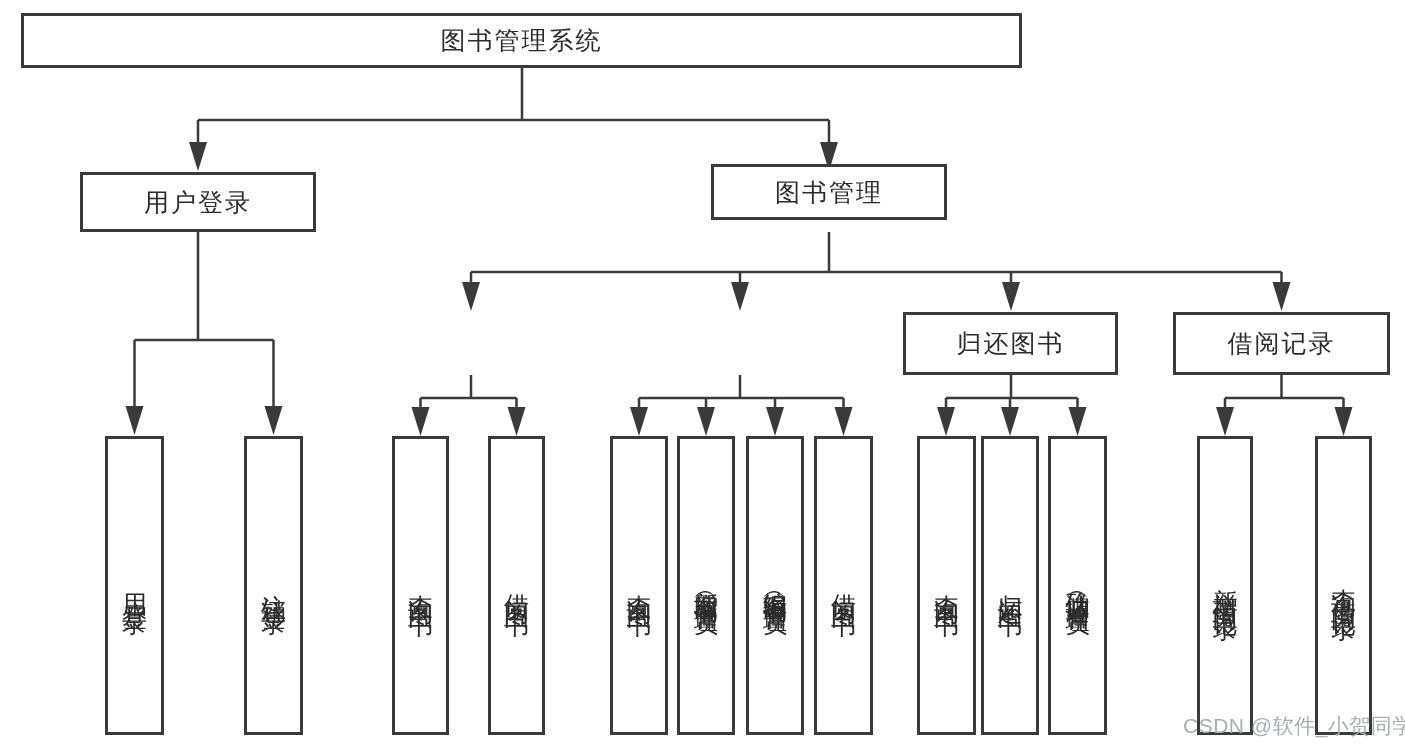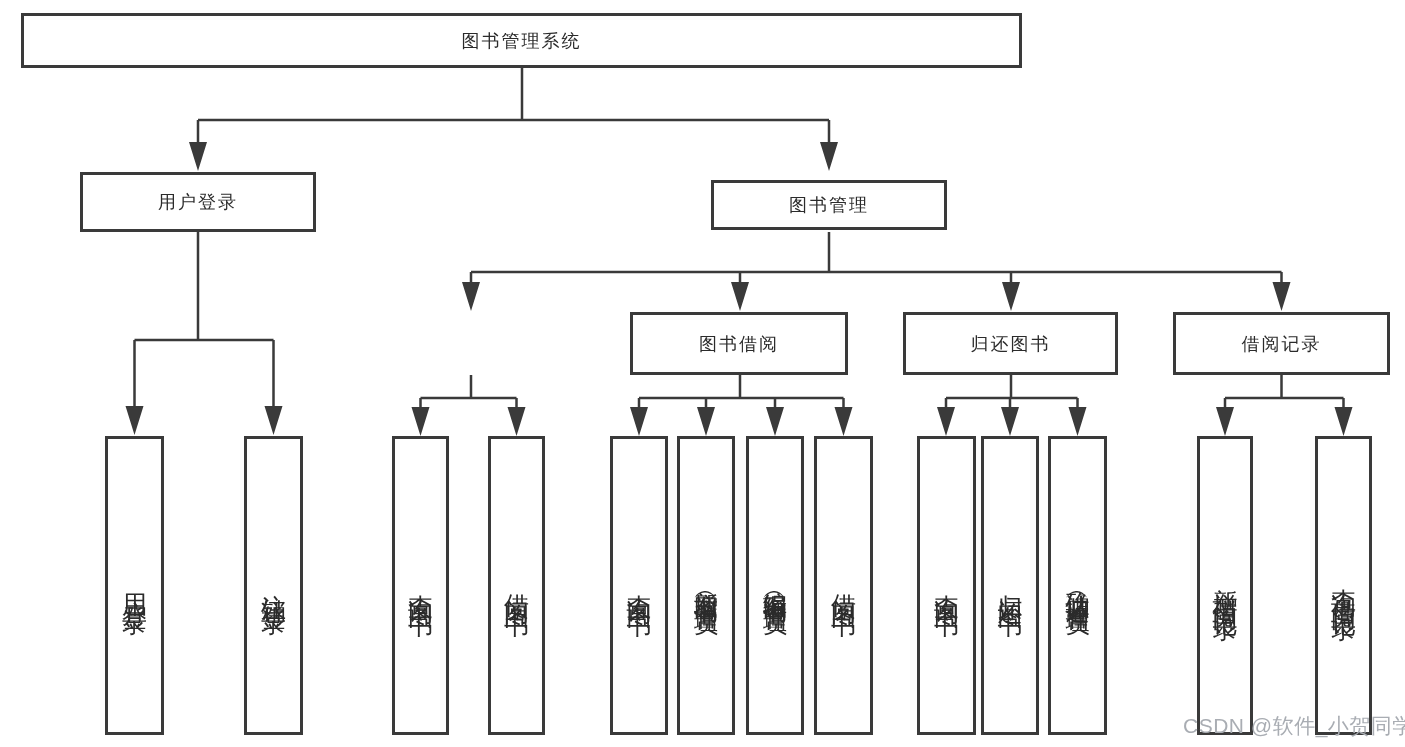--- a/index.html
+++ b/index.html
@@ -28,39 +28,39 @@
     border:3px solid var(--line);
     background:#ffffff;
     color:var(--text);
     display:flex;
     align-items:center;
     justify-content:center;
     z-index:2;
     line-height:1;
   }
   .node--h{
-    font-size:18px;
+    font-size:25px;
     letter-spacing:2px;
     white-space:nowrap;
   }
   .node--v{
     writing-mode:vertical-rl;
     text-orientation:mixed;
     font-size:25px;
     letter-spacing:6px;
   }
   .node--v.node--long{
     letter-spacing:3px;
     font-size:24px;
   }
   
   #node-root{left:21px;top:13px;width:1001px;height:55px;}
   
   #node-user-login{left:80px;top:172px;width:236px;height:60px;}
-  #node-book-mgmt{left:711px;top:180px;width:236px;height:50px;}
+  #node-book-mgmt{left:711px;top:164px;width:236px;height:56px;}
   
   #node-new-book{left:363px;top:312px;width:216px;height:63px;}
   #node-book-borrow{left:630px;top:312px;width:218px;height:63px;}
   #node-current-borrow{left:903px;top:312px;width:215px;height:63px;}
   #node-borrow-record{left:1173px;top:312px;width:217px;height:63px;}
   
   .leaf{top:436px;height:299px;}
   #leaf-user-login{left:105px;width:59px;}
   #leaf-logout{left:244px;width:59px;}
   #leaf-nb-query{left:392px;width:57px;}
@@ -117,21 +117,20 @@
              M1068.5 407L1086.5 407L1077.5 436Z
              M1216 407L1234 407L1225 436Z
              M1334.5 407L1352.5 407L1343.5 436Z"></path>
   </svg>
 
   <div class="node node--h" id="node-root">图书管理系统</div>
 
   <div class="node node--h" id="node-user-login">用户登录</div>
   <div class="node node--h" id="node-book-mgmt">图书管理</div>
 
-  <div class="node node--h" id="node-book-borrow">图书借阅</div>
   <div class="node node--h" id="node-current-borrow">归还图书</div>
   <div class="node node--h" id="node-borrow-record">借阅记录</div>
 
   <div class="node node--v leaf" id="leaf-user-login">用户登录</div>
   <div class="node node--v leaf" id="leaf-logout">注销登录</div>
 
   <div class="node node--v leaf" id="leaf-nb-query">查询图书</div>
   <div class="node node--v leaf" id="leaf-nb-borrow">借阅图书</div>
 
   <div class="node node--v leaf" id="leaf-bb-query">查询图书</div>

